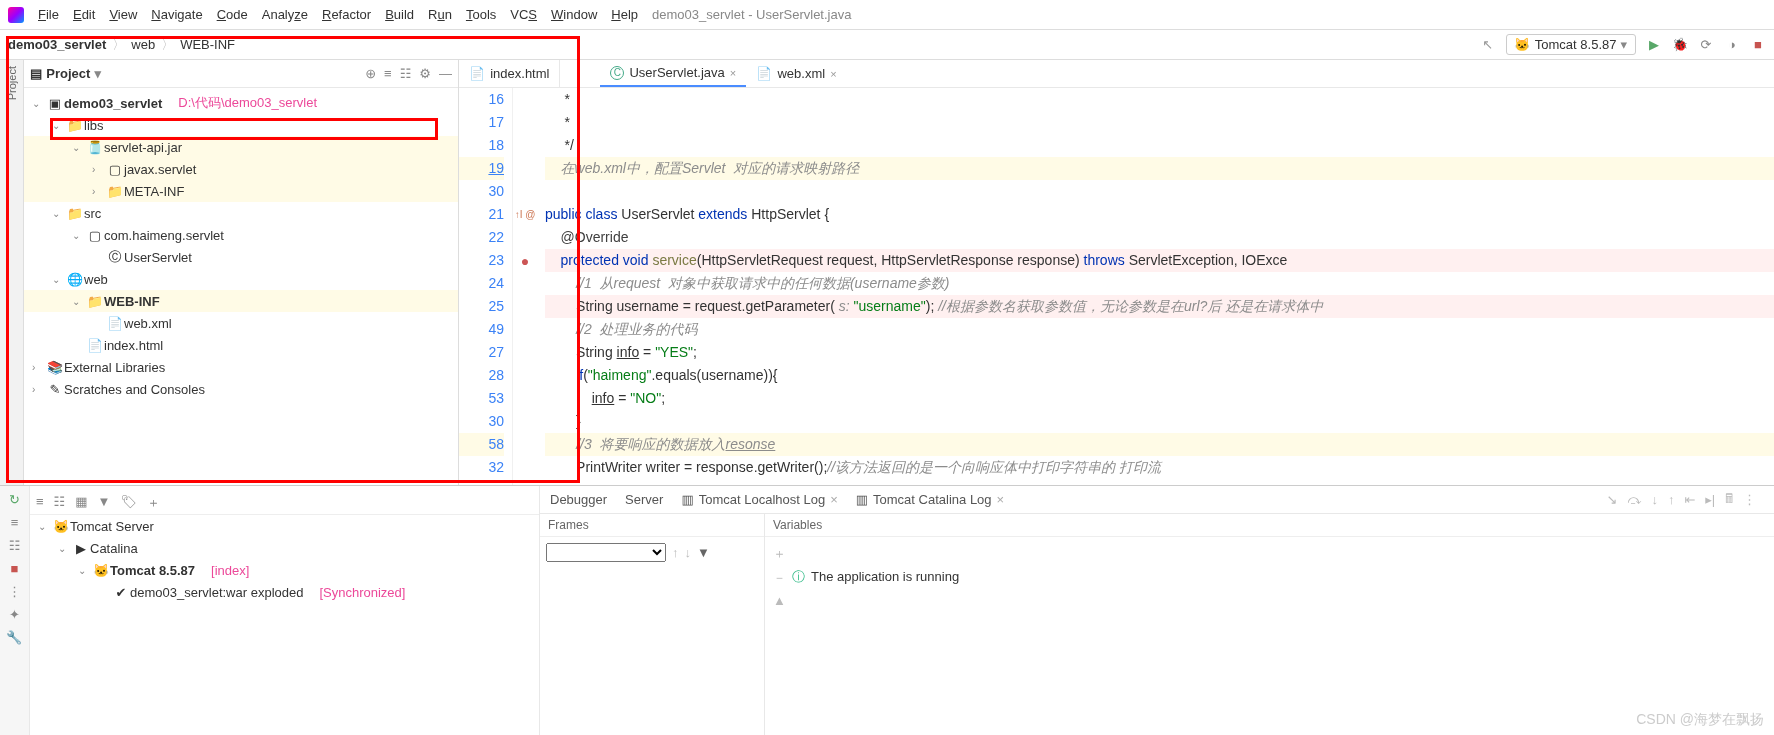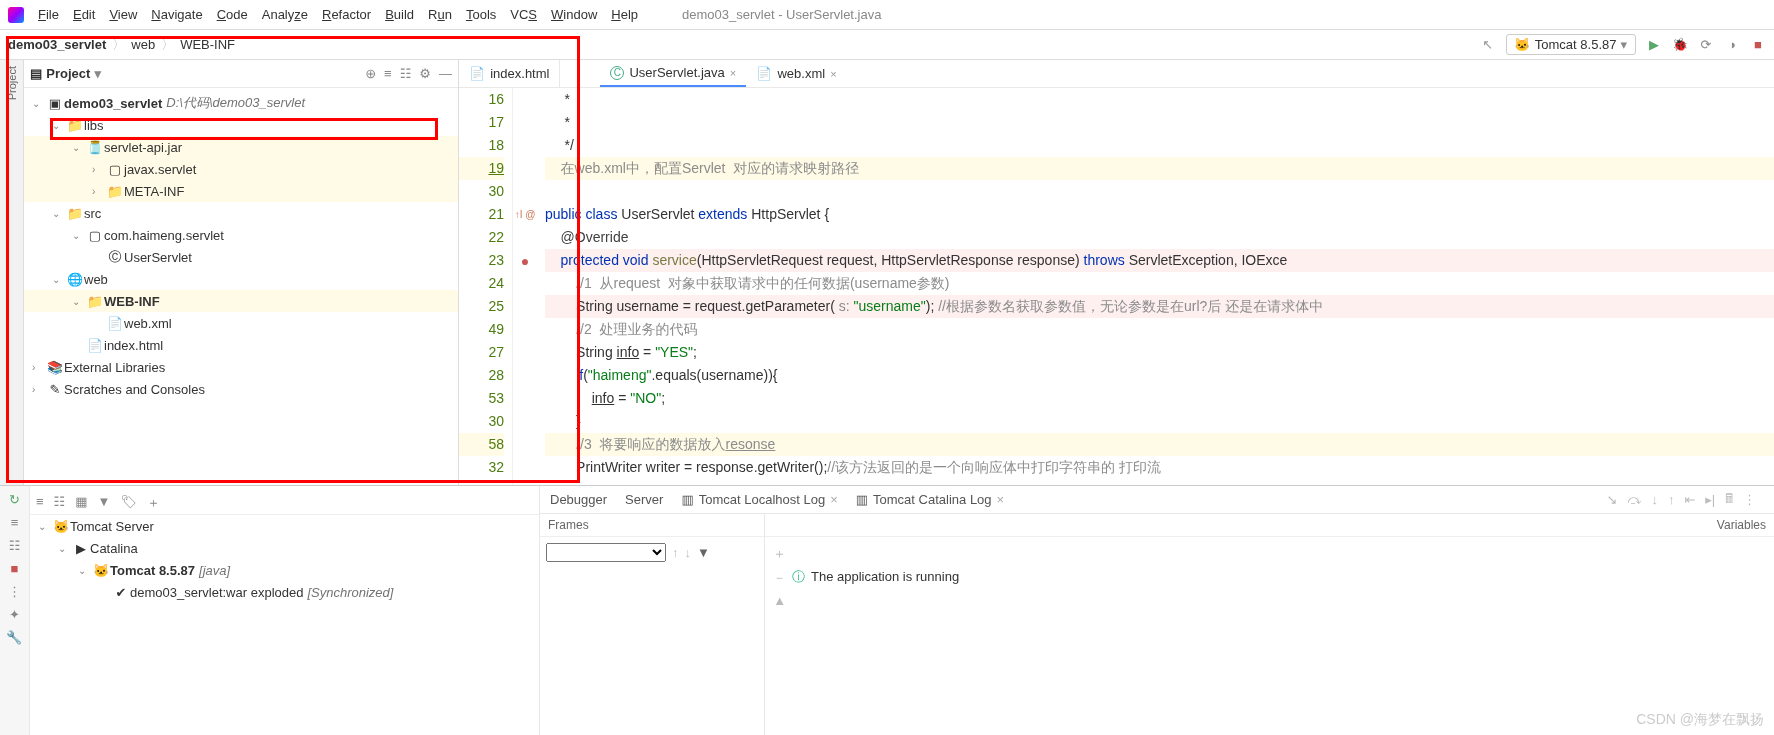--- a/index.html
+++ b/index.html
@@ -1,75 +1,75 @@
 <!DOCTYPE html>
 <html><head>
 <meta charset="utf-8">
 <style>
 * { box-sizing: border-box; margin: 0; padding: 0; font-family: "Segoe UI", Arial, sans-serif; }
 body { width: 1774px; height: 735px; background: #fff; font-size: 13px; color: #333; overflow: hidden; position: relative; }
 .menu-bar { display: flex; align-items: center; height: 30px; padding: 0 8px; border-bottom: 1px solid #ddd; gap: 14px; }
 .menu-bar .logo { width: 16px; height: 16px; background: linear-gradient(135deg,#f09,#90f,#09f); border-radius: 3px; }
 .menu-bar .item { cursor: pointer; }
 .menu-bar .item u { text-decoration: underline; }
-.title-text { color: #888; margin-left: 30px; }
+.title-text { color: #888; }
 .nav-bar { display: flex; align-items: center; height: 30px; padding: 0 8px; border-bottom: 1px solid #ddd; justify-content: space-between; }
 .breadcrumb { display: flex; gap: 6px; align-items: center; }
 .breadcrumb .sep { color: #bbb; }
 .toolbar-right { display: flex; gap: 10px; align-items: center; }
 .run-config { border: 1px solid #ccc; padding: 2px 8px; border-radius: 3px; display: flex; align-items: center; gap: 4px; }
 .tb-icon { width: 16px; height: 16px; display: inline-flex; align-items: center; justify-content: center; }
 .main-layout { display: flex; height: calc(100% - 60px); }
 .left-strip { width: 24px; background: #f2f2f2; border-right: 1px solid #ddd; display: flex; flex-direction: column; align-items: center; padding-top: 6px; gap: 6px; }
 .v-label { writing-mode: vertical-lr; transform: rotate(180deg); font-size: 11px; color: #666; }
 .project-panel { width: 434px; display: flex; flex-direction: column; }
 .panel-header { display: flex; align-items: center; height: 28px; padding: 0 6px; border-bottom: 1px solid #e8e8e8; justify-content: space-between; }
 .panel-title { display: flex; align-items: center; gap: 4px; font-weight: bold; }
 .panel-icons { display: flex; gap: 8px; color: #888; }
 .tree { flex: 1; overflow: auto; padding: 4px 0; }
 .tree-row { display: flex; align-items: center; height: 22px; padding-left: 8px; cursor: pointer; }
 .tree-row .exp { width: 14px; color: #888; font-size: 10px; }
 .tree-row .ico { width: 18px; text-align: center; }
 .tree-row .lbl { white-space: nowrap; }
-.tree-row .path { color: #737373; margin-left: 4px; font-style: italic; }
+.tree-row .path { color: #ec4899; margin-left: 16px; }
 .highlight { background: #fffbe6; }
 .red-box { position: absolute; border: 3px solid red; pointer-events: none; z-index: 10; }
 .editor-area { flex: 1; display: flex; flex-direction: column; border-left: 1px solid #ddd; }
 .tabs { display: flex; height: 28px; border-bottom: 1px solid #e8e8e8; align-items: center; }
 .tab { display: flex; align-items: center; gap: 5px; padding: 0 10px; height: 100%; cursor: pointer; }
 .tab.active { border-bottom: 2px solid #4a8cff; }
 .tab .close { color: #999; font-size: 11px; }
 .editor-body { flex: 1; display: flex; overflow: hidden; font-family: "JetBrains Mono","Consolas",monospace; font-size: 14px; }
-.gutter { width: 54px; text-align: right; color: #4d7c0f; padding-right: 8px; background: #fff; border-right: 1px solid #f0f0f0; }
+.gutter { width: 54px; text-align: right; color: #3b82f6; padding-right: 8px; background: #fff; border-right: 1px solid #f0f0f0; }
 .gutter div { height: 23px; line-height: 23px; }
 .gut-icons { width: 24px; }
 .gut-icons div { height: 23px; display:flex; align-items:center; justify-content:center; }
 .code { flex: 1; overflow: auto; white-space: pre; padding-left: 8px; }
 .code div { height: 23px; line-height: 23px; } 
 .k { color: #0033b3; }
 .s { color: #067d17; }
-.c { color: #8c8c8c; }
+.c { color: #8c8c8c; font-style: italic; }
 .ann { color: #404040; }
 .fn { color: #7a7a43; }
 .hl-line { background: #fffbe6; }
 .soft-warn { background: #fff0f0; }
 .bottom { position: absolute; left: 0; right: 0; bottom: 0; height: 250px; background: #fff; border-top: 1px solid #ccc; display: flex; flex-direction: column; }
 .svc-header { height: 24px; display: flex; align-items: center; padding: 0 8px; border-bottom: 1px solid #e8e8e8; }
 .svc-body { flex: 1; display: flex; }
 .svc-left { width: 30px; background: #f6f6f6; border-right: 1px solid #e8e8e8; display:flex; flex-direction:column; align-items:center; gap:8px; padding-top:6px; }
 .svc-tree { width: 510px; border-right: 1px solid #e8e8e8; padding: 6px 0; }
 .svc-tabs { display: flex; gap: 18px; height: 28px; align-items: center; padding: 0 10px; border-bottom: 1px solid #e8e8e8; }
 .svc-tabs .t { cursor: pointer; color: #555; display:flex; gap:5px; align-items:center; }
 .svc-main { flex: 1; display: flex; flex-direction: column; }
 .svc-cols { flex:1; display:flex; }
 .frames { width: 225px; border-right: 1px solid #e8e8e8; }
 .sec-head { padding: 4px 8px; color: #666; font-size: 12px; border-bottom: 1px solid #eee; }
 .frames-body { padding: 6px; display:flex; gap:6px; align-items:center; }
 .frames-body select { width: 120px; }
-.vars { flex: 1; text-align: right; }
+.vars { flex: 1; }
 .vars-body { padding: 8px; display:flex; gap:6px; align-items:center; }
 .info-ico { color: #3b8; }
 .watermark { position: absolute; right: 10px; bottom: 6px; color: #ccc; font-size: 14px; z-index: 20; }
 .svc-toolbar { display:flex; gap:10px; align-items:center; color:#bbb; padding-right:8px; }
 </style>
 </head>
 <body>
 
 <div class="menu-bar">
   <span class="logo"></span>
@@ -306,21 +306,21 @@
         </div>
         <div class="tree-row" style="padding-left: 28px;">
           <span class="exp">⌄</span>
           <span class="ico">▶</span>
           <span class="lbl">Catalina</span>
         </div>
         <div class="tree-row" style="padding-left: 48px;">
           <span class="exp">⌄</span>
           <span class="ico">🐱</span>
           <span class="lbl" style="font-weight:bold">Tomcat 8.5.87</span>
-          <span class="path"> [java]</span>
+          <span class="path"> [index]</span>
         </div>
         <div class="tree-row" style="padding-left: 68px;">
           <span class="exp"></span>
           <span class="ico">✔</span>
           <span class="lbl">demo03_servlet:war exploded</span>
           <span class="path"> [Synchronized]</span>
         </div>
       </div>
     <div class="svc-main">
       <div class="svc-tabs">

